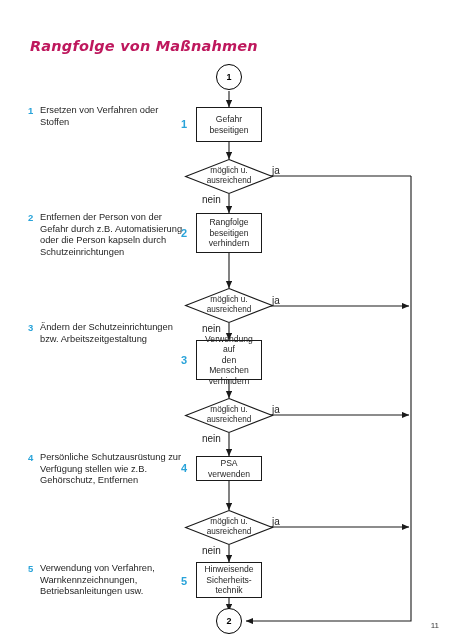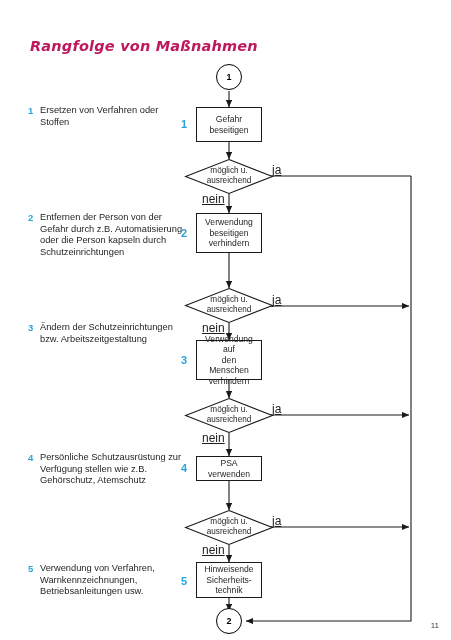--- a/index.html
+++ b/index.html
@@ -54,21 +54,21 @@
   }
 
   .diamond-wrap{position:absolute;}
   .diamond-wrap svg{display:block;overflow:visible;}
   .dia-label{
     position:absolute;left:0;width:100%;text-align:center;
     font-size:8.2px;line-height:9.6px;color:#1f1f1f;pointer-events:none;
   }
 
   .edge-label{
-    position:absolute;font-size:12px;line-height:9px;color:#1f1f1f;text-decoration:underline;
+    position:absolute;font-size:10px;line-height:9px;color:#1f1f1f;
   }
 
   .pagenum{
     position:absolute;right:12px;bottom:10px;
     font-size:8px;color:#3a3a3a;
   }
 
   svg.lines{position:absolute;left:0;top:0;width:451px;height:640px;}
 </style>
 </head>
@@ -90,21 +90,21 @@
       <span class="txt">Entfernen der Person von der Gefahr durch z.B. Automatisierung oder die Person kapseln durch Schutzeinrichtungen</span>
     </div>
 
     <div class="list-item" style="top:322px;">
       <span class="num">3</span>
       <span class="txt">Ändern der Schutzeinrichtungen bzw. Arbeitszeitgestaltung</span>
     </div>
 
     <div class="list-item" style="top:452px;">
       <span class="num">4</span>
-      <span class="txt">Persönliche Schutzausrüstung zur Verfügung stellen wie z.B. Gehörschutz, Atemschutz</span>
+      <span class="txt">Persönliche Schutzausrüstung zur Verfügung stellen wie z.B. Gehörschutz, Entfernen</span>
     </div>
 
     <div class="list-item" style="top:563px;">
       <span class="num">5</span>
       <span class="txt">Verwendung von Verfahren, Warnkennzeichnungen, Betriebsanleitungen usw.</span>
     </div>
 
   </div>
 
   <div class="flow">
@@ -164,21 +164,21 @@
         <span>möglich u.</span><br>
         <span>ausreichend</span>
       </div>
     </div>
     <div class="edge-label" style="left:272px;top:166px;">ja</div>
     <div class="edge-label" style="left:202px;top:195px;">nein</div>
 
     <div class="node-num" style="left:178px;top:227px;">2</div>
     <div class="box" style="left:196px;top:213px;width:66px;height:40px;">
       <span>
-        <span>Verwendung</span><br>
+        <span>Rangfolge</span><br>
         <span>beseitigen</span><br>
         <span>verhindern</span>
       </span>
     </div>
 
     <div class="diamond-wrap" style="left:185px;top:288px;width:88px;height:35px;">
       <svg width="88" height="35" viewBox="0 0 88 35">
         <polygon points="44,0.6 87.4,17.5 44,34.4 0.6,17.5" fill="#ffffff" stroke="#1a1a1a" stroke-width="1.1"></polygon>
       </svg>
       <div class="dia-label" style="top:7px;">

